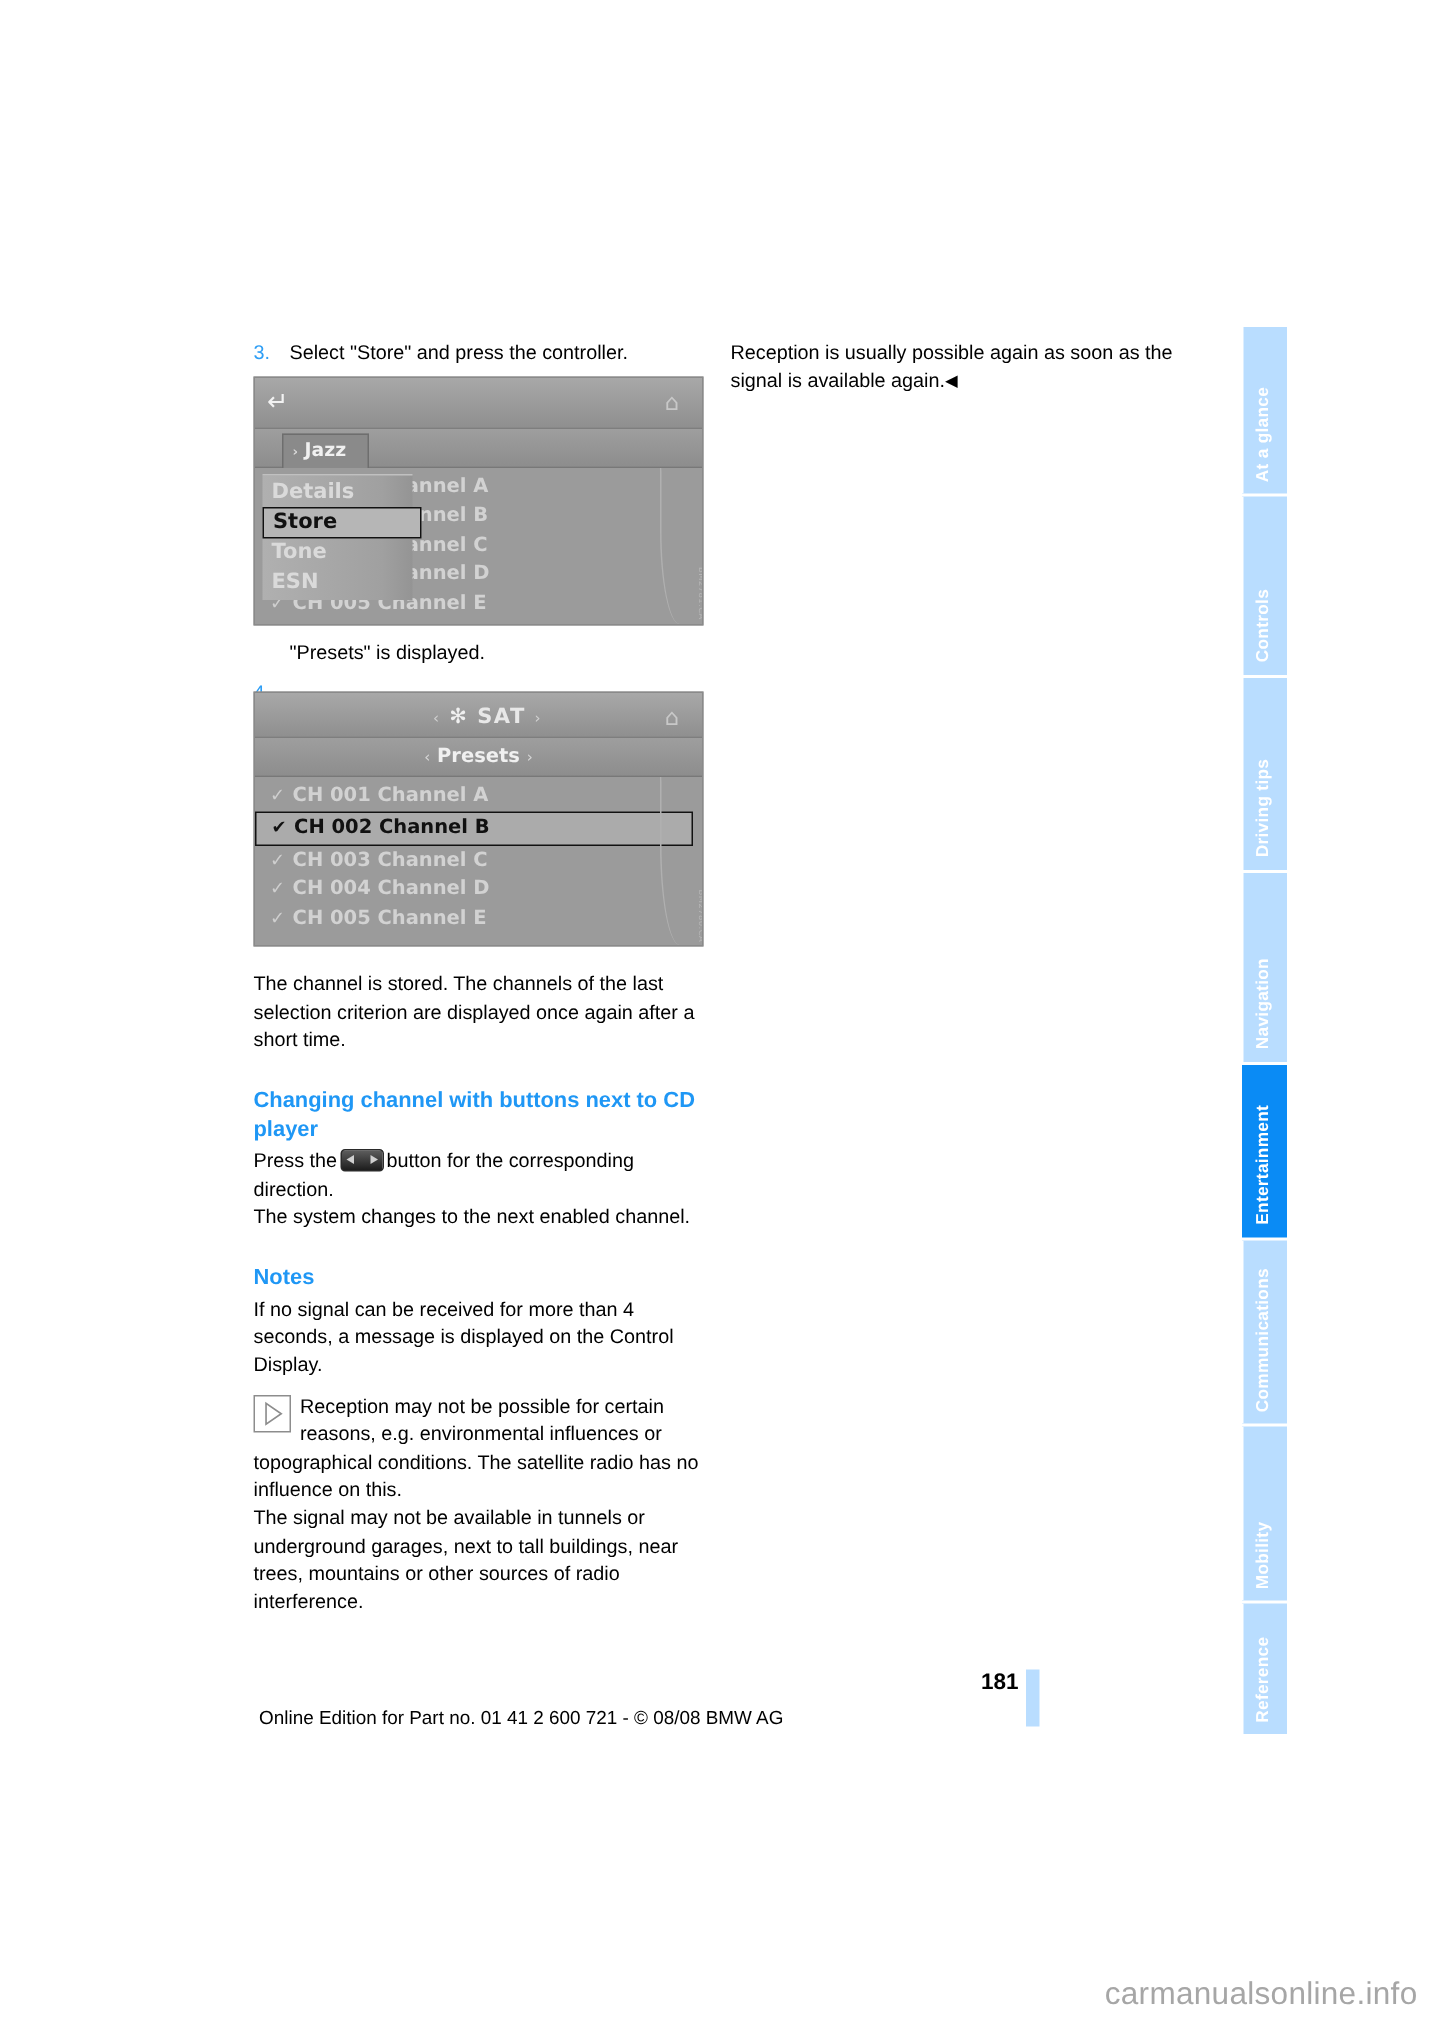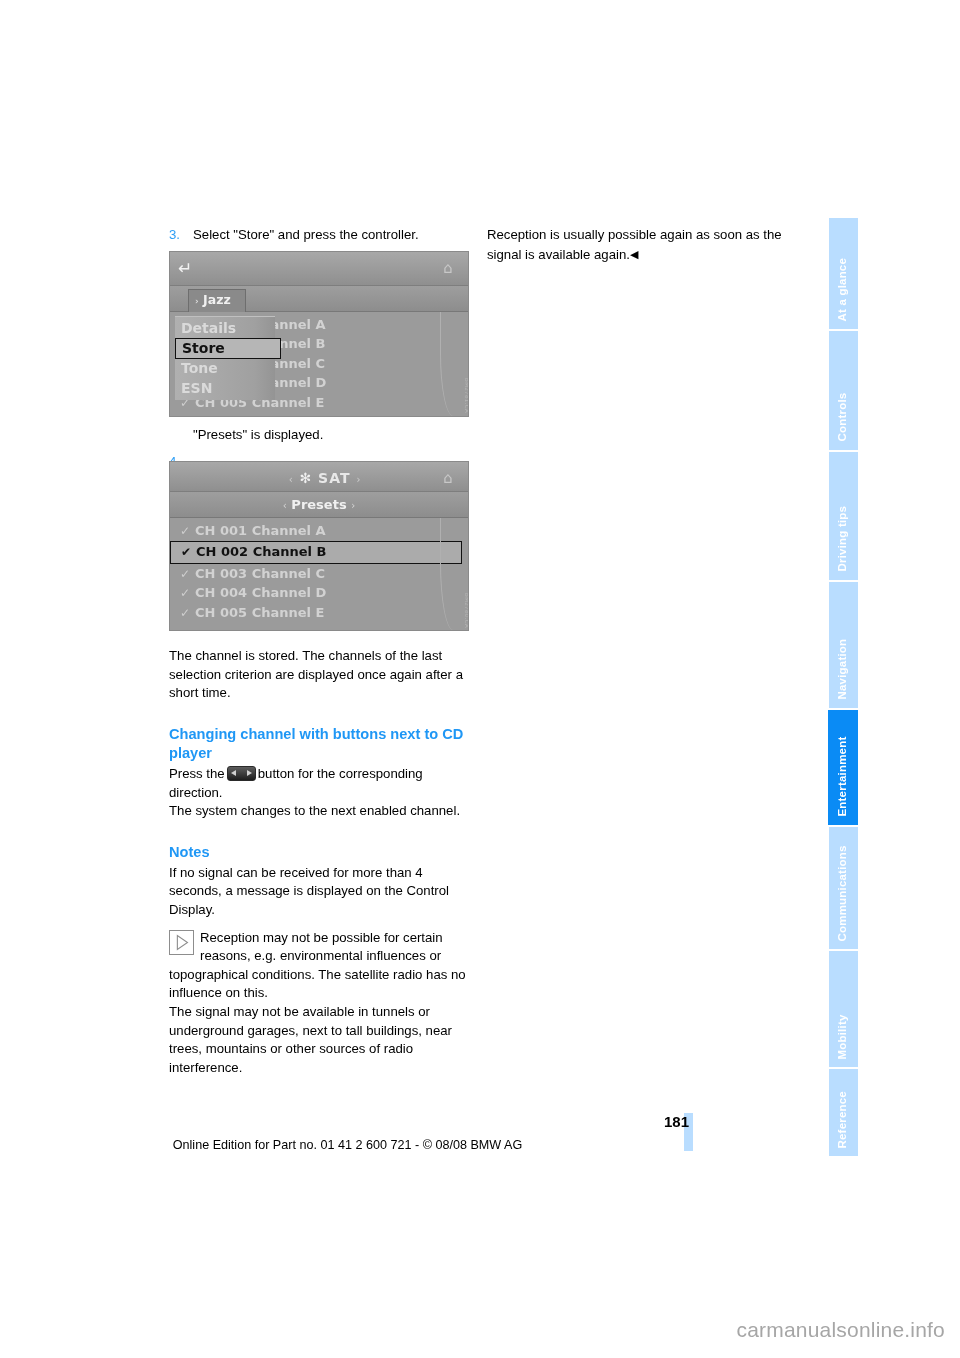--- a/index.html
+++ b/index.html
@@ -294,21 +294,21 @@
   .note-icon .tri-outline {
     position: absolute;
     left: 0; top: 0; width: 100%; height: 100%;
   }
 
   .end-mark { font-size: 11px; vertical-align: 1px; }
 
   
   #page-number {
     position: absolute;
-    left: 14px; top: 1113px;
+    left: 4px; top: 1113px;
     width: 675px;
     text-align: right;
     font-size: 15px;
     font-weight: bold;
     color: #000000;
   }
   #footer-line {
     position: absolute;
     left: 0; top: 1138px;
     width: 675px;

